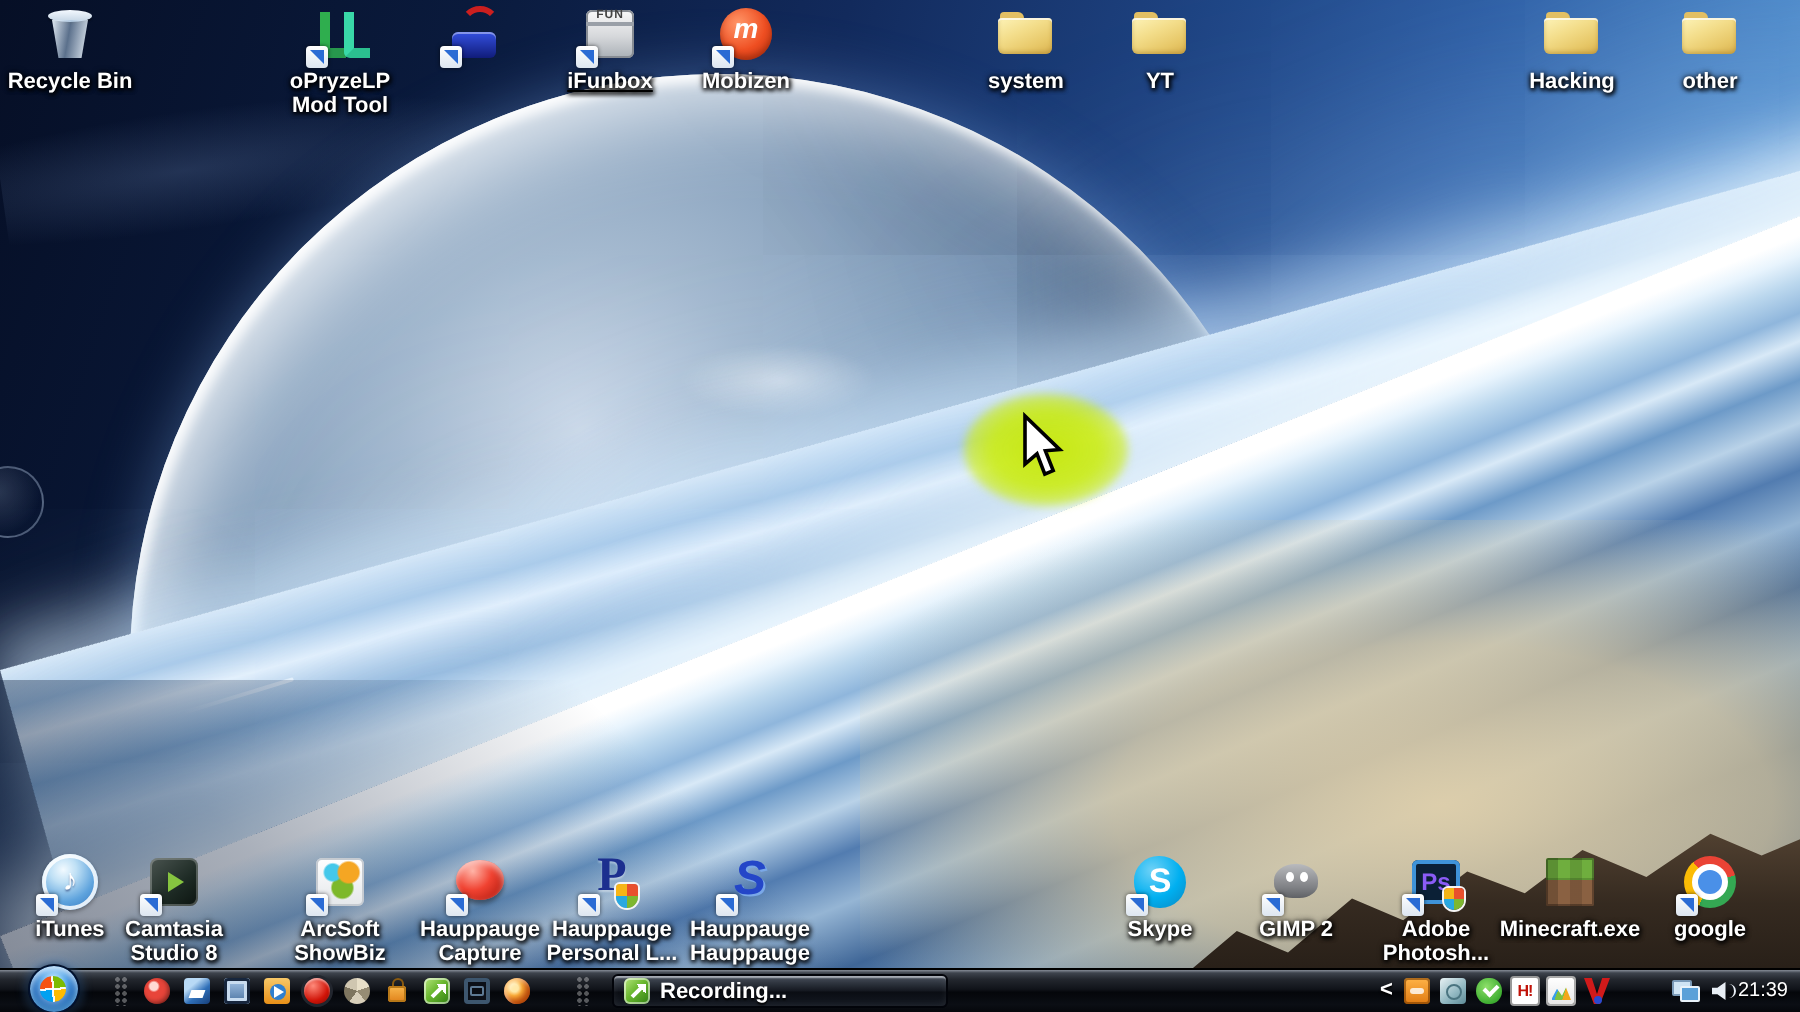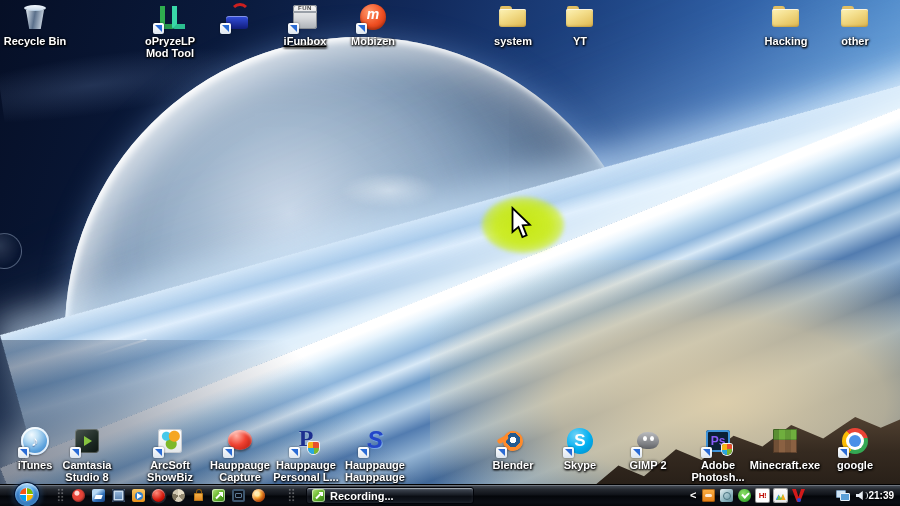--- a/index.html
+++ b/index.html
@@ -191,21 +191,21 @@
     clip-path:polygon(0 0,30% 0,50% 62%,70% 0,100% 0,62% 100%,38% 100%)}
   .t-v::after{content:"";position:absolute;left:5px;bottom:0;width:4px;height:4px;background:#2a4ad0;border-radius:50%}
   .t-net{position:absolute;left:836px;top:4px;width:14px;height:13px}
   .t-net::before{content:"";position:absolute;left:0;top:1px;width:8px;height:6px;background:#cfe4f4;border:1px solid #7a9ab8;border-radius:1px}
   .t-net::after{content:"";position:absolute;left:4px;top:4px;width:8px;height:6px;background:#5aa0d8;border:1px solid #e8f2fa;border-radius:1px}
   .t-vol{position:absolute;left:855px;top:4px;width:14px;height:13px}
   .t-vol::before{content:"";position:absolute;left:1px;top:2px;width:9px;height:9px;background:#e8eef5;
     clip-path:polygon(0 32%,30% 32%,75% 0,75% 100%,30% 68%,0 68%)}
   .t-vol::after{content:"";position:absolute;right:1px;top:3px;width:4px;height:7px;
     border-right:1.5px solid #e8eef5;border-radius:0 6px 6px 0}
-  .clock{position:absolute;right:6px;top:5px;color:#fff;font-size:10px;font-weight:700;text-shadow:0 1px 1px #000;cursor:default}
+  .clock{position:absolute;right:6px;top:5px;color:#fff;font-size:10px;font-weight:400;text-shadow:0 1px 1px #000;cursor:default}
 </style>
 </head>
 <body>
 
 <div class="sky"></div>
 <div class="wisp"></div>
 <div class="planet"></div>
 <div class="land land1"></div>
 <div class="contrail"></div>
 <div class="land land2"></div>
@@ -349,29 +349,20 @@
     <div class="dicon" style="left: 341px; top: 427px;">
       <div class="art">
         <div class="gx hauppauge-streameez">
           <span class="gtext">S</span>
         </div>
         <span class="sc"></span>
       </div>
       <div class="dlabel">
         <div>Hauppauge</div>
         <div>Hauppauge</div>
-      </div>
-    </div>
-    <div class="dicon" style="left: 479px; top: 427px;">
-      <div class="art">
-        <div class="gx blender"></div>
-        <span class="sc"></span>
-      </div>
-      <div class="dlabel">
-        <div>Blender</div>
       </div>
     </div>
     <div class="dicon" style="left: 546px; top: 427px;">
       <div class="art">
         <div class="gx skype">
           <span class="gtext">S</span>
         </div>
         <span class="sc"></span>
       </div>
       <div class="dlabel">

